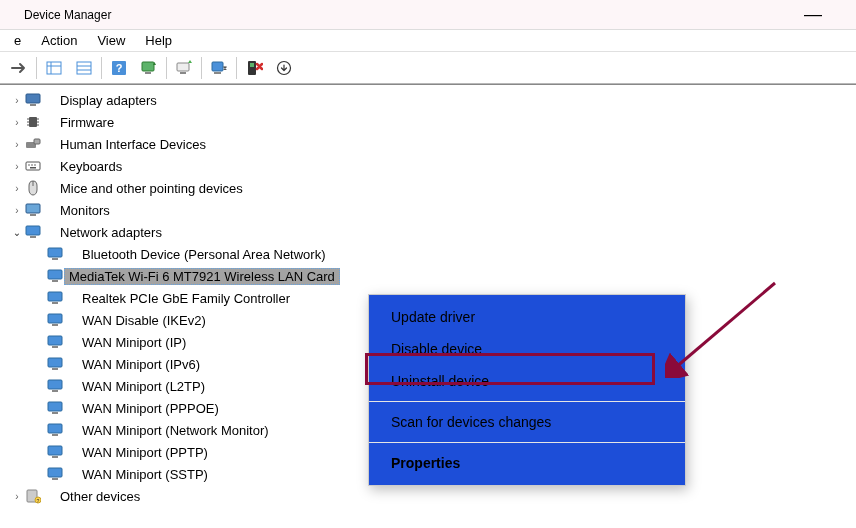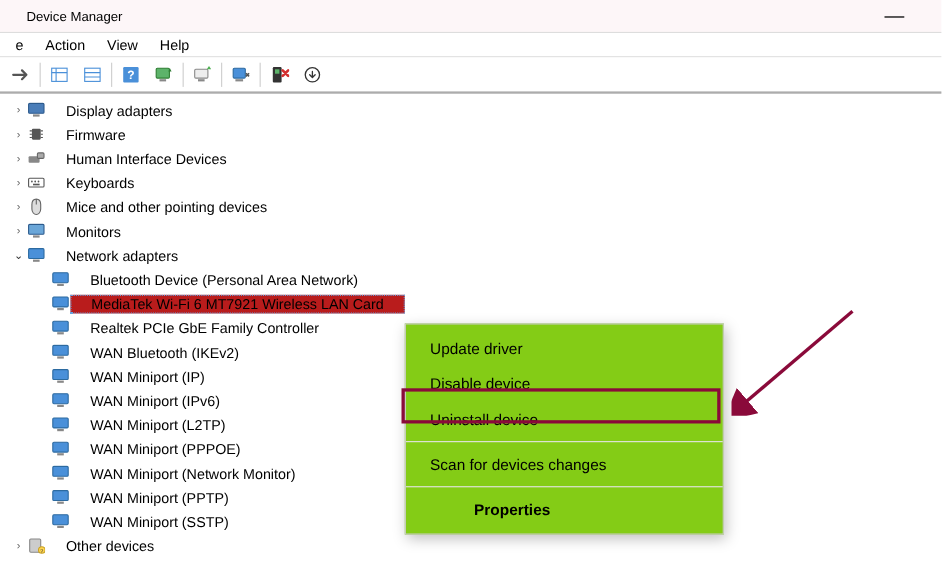--- a/index.html
+++ b/index.html
@@ -60,42 +60,42 @@
   .node {
     display:flex; align-items:center;
     height: 22px;
     padding-left: 4px;
     white-space: nowrap;
   }
   .node .chev { width:14px; display:inline-flex; justify-content:center; color:#666; font-size:10px;}
   .node .icon { width:18px; display:inline-flex; justify-content:center; }
   .node .label { padding: 1px 18px; }
   .node.selected .label {
-    background:#b91c1c;
+    background:#a3a3a3;
     border:1px dotted #66a3e0;
-    padding:0 18px;
+    padding:0 4px;
   }
   .indent0 { margin-left: 0; }
   .indent1 { margin-left: 22px; }
   .contextmenu {
     position:absolute;
     left: 368px;
     top: 294px;
-    width: 290px;
-    background:#84cc16;
+    width: 318px;
+    background:#1d4ed8;
     border:1px solid #ccc;
     box-shadow: 2px 4px 12px rgba(0,0,0,0.25);
     padding: 6px 0;
     font-size: 14px;
   }
   .contextmenu .mitem {
     padding: 8px 22px;
     cursor:default;
   }
-  .contextmenu .mitem.bold { font-weight:600;margin-left:40px; }
+  .contextmenu .mitem.bold { font-weight:600; }
   .contextmenu .msep { height:1px; background:#e5e5e5; margin:4px 0; }
   .highlight-box {
     position:absolute;
     left: 365px;
     top: 353px;
     width: 290px;
     height: 32px;
     border: 3px solid #8a0a3a;
     pointer-events:none;
   }
@@ -312,21 +312,21 @@
   </div>
 
   <div class="node indent1">
     <span class="chev"></span>
     <span class="icon">
         <svg width="16" height="14" viewBox="0 0 16 14">
           <rect x="1" y="1" width="14" height="9" rx="1" fill="#4a90d9" stroke="#2c6aa0"></rect>
           <rect x="5" y="11" width="6" height="2" fill="#888"></rect>
         </svg>
       </span>
-    <span class="label">WAN Bluetooth (IKEv2)</span>
+    <span class="label">WAN Disable (IKEv2)</span>
   </div>
 
   <div class="node indent1">
     <span class="chev"></span>
     <span class="icon">
         <svg width="16" height="14" viewBox="0 0 16 14">
           <rect x="1" y="1" width="14" height="9" rx="1" fill="#4a90d9" stroke="#2c6aa0"></rect>
           <rect x="5" y="11" width="6" height="2" fill="#888"></rect>
         </svg>
       </span>

